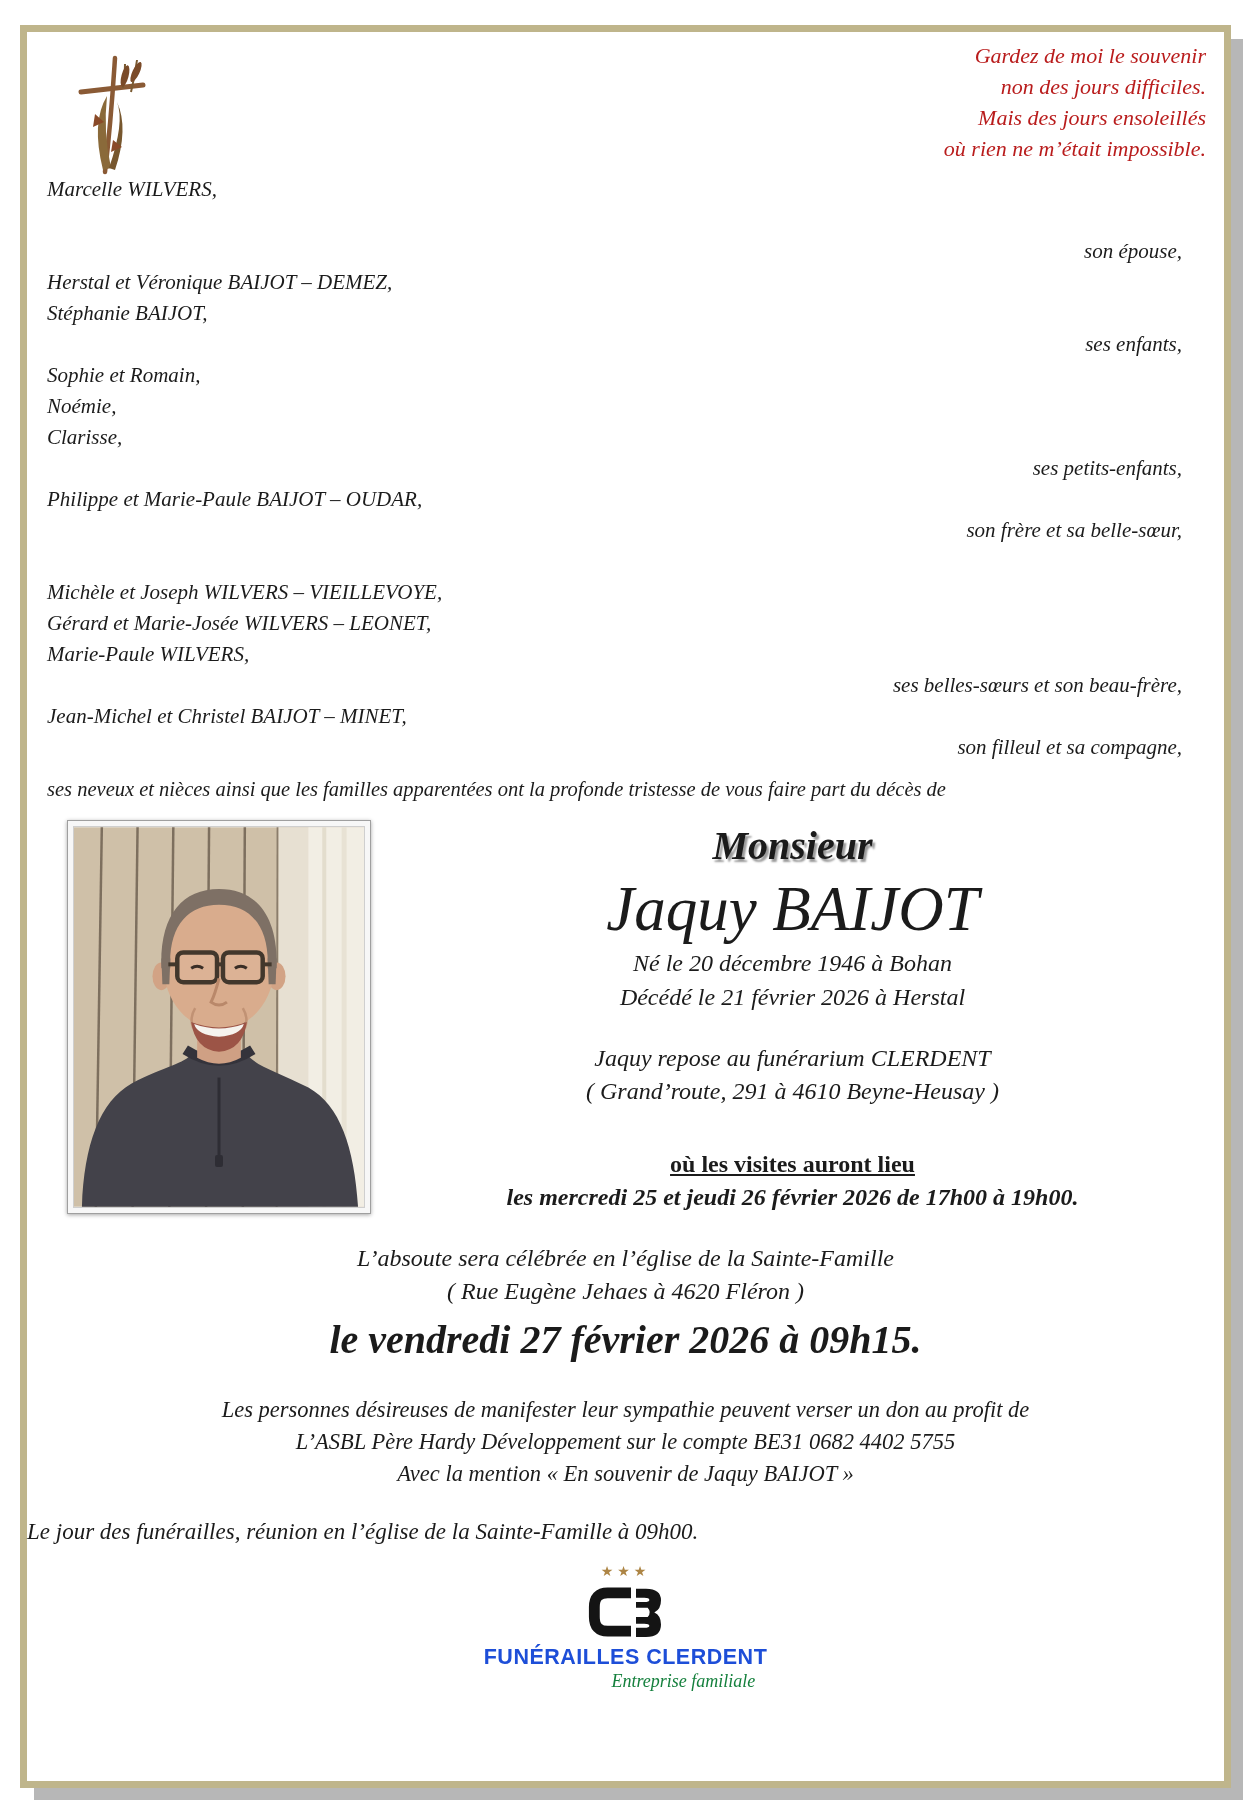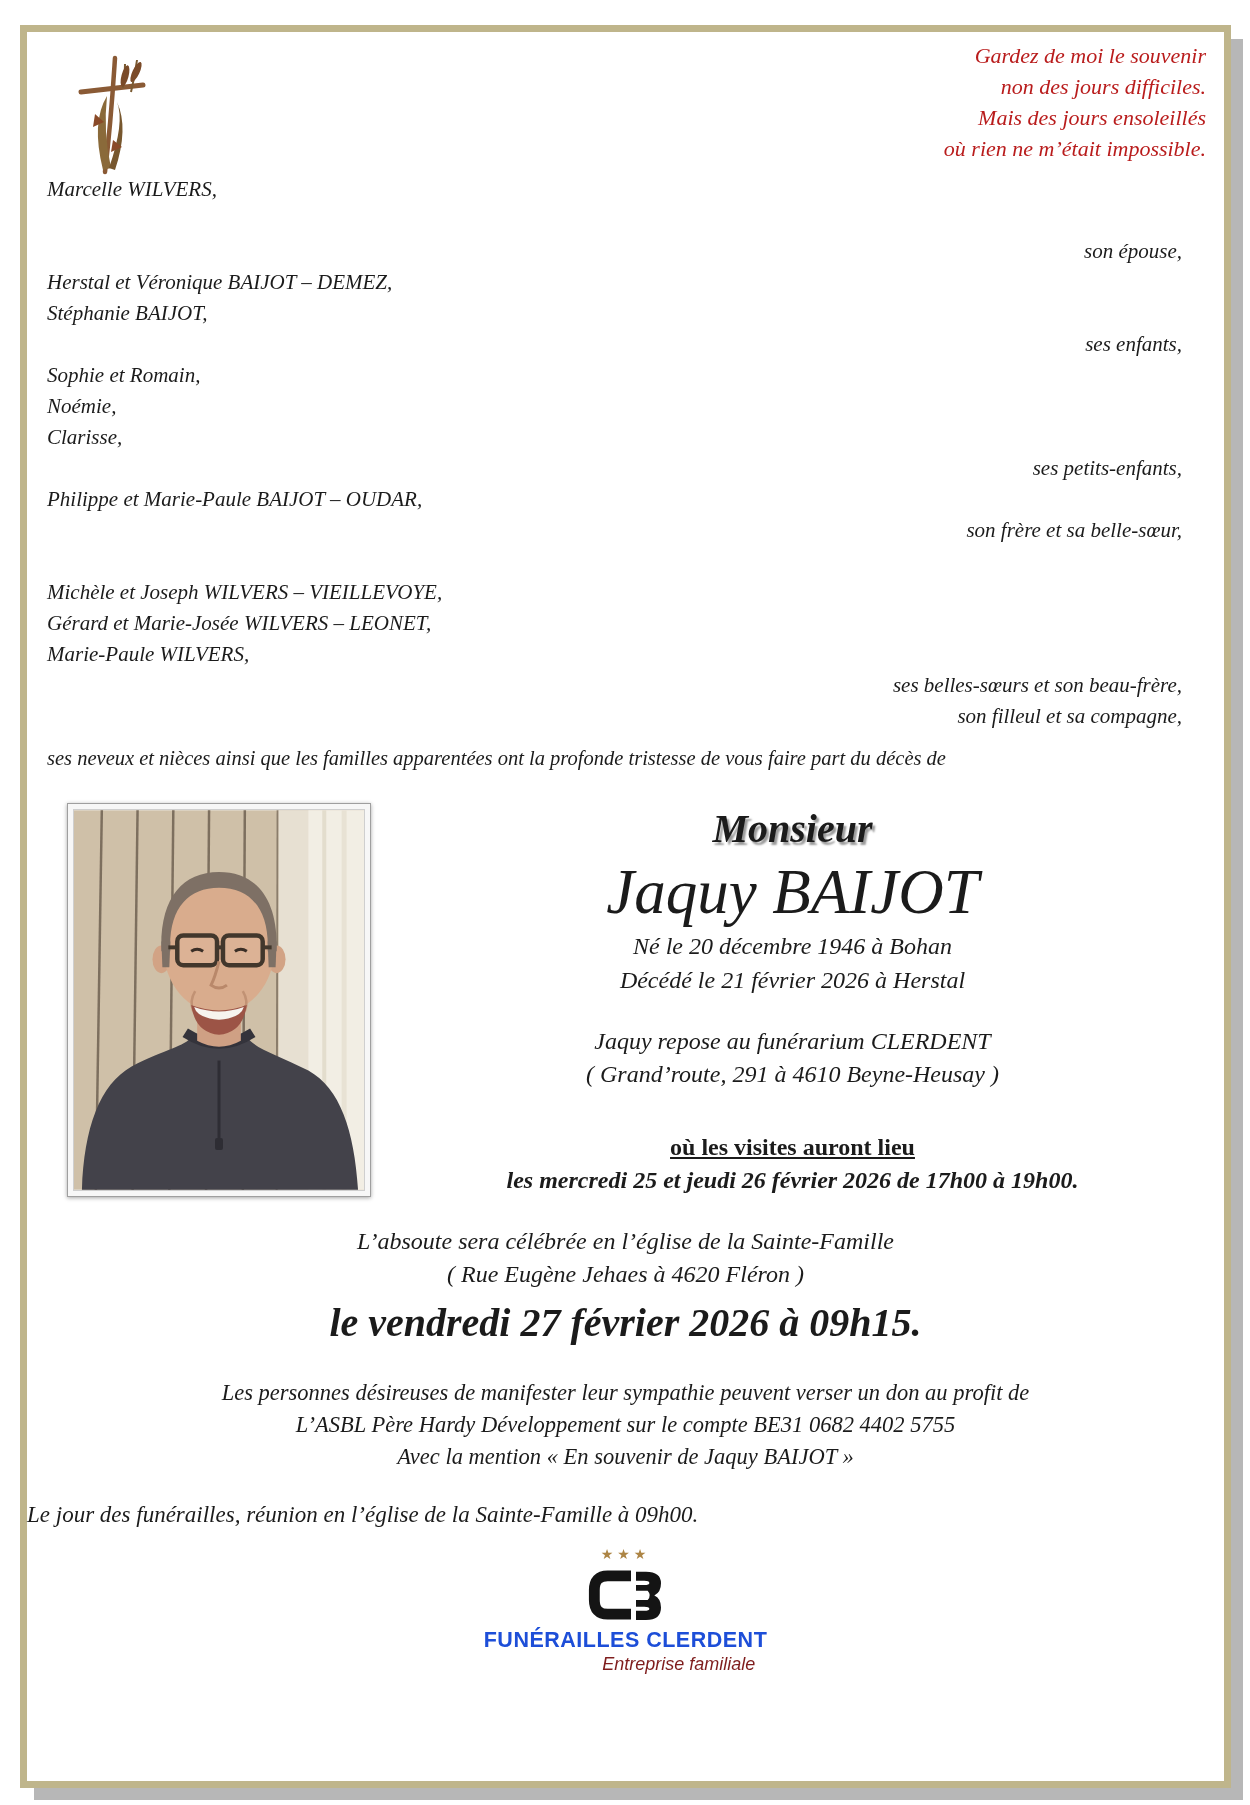--- a/index.html
+++ b/index.html
@@ -24,21 +24,21 @@
   .rel-row{height:31px;line-height:31px;font-style:italic;font-size:21px;}
   .rel-row.name{padding-left:20px;text-align:left;}
   .rel-row.relation{padding-right:42px;text-align:right;}
   .rel-row.spacer{height:31px;}
   
   .intro{
     margin-top:11px;padding:0 20px;white-space:nowrap;
     font-style:italic;font-size:20.5px;line-height:30px;
   }
   
-  .main{display:flex;margin-top:30px;}
+  .main{display:flex;margin-top:16px;}
   .photo-wrap{
     margin-left:40px;width:292px;height:382px;flex:0 0 auto;
     border:1px solid #9f9f9f;padding:5px;background:#f7f7f7;
     box-shadow:0 1px 4px rgba(0,0,0,.35);
   }
   .photo-wrap svg{display:block;border:1px solid #cfcfcf;}
   .announce{flex:1;text-align:center;padding-right:10px;}
   .monsieur{
     font-style:italic;font-weight:bold;font-size:40px;line-height:52px;
     text-shadow:2.5px 2.5px 2px #9a9a9a;
@@ -64,21 +64,21 @@
   .logo-stars{
     font-family:"DejaVu Sans", sans-serif;color:#ad8545;font-size:14px;
     line-height:18px;letter-spacing:4px;text-align:center;
   }
   .logo-mark{height:60px;margin:2px auto 0;}
   .logo-name{
     font-family:"Liberation Sans", sans-serif;font-weight:bold;color:#1d4ed8;
     font-size:21.5px;line-height:26px;letter-spacing:0.5px;margin-top:2px;
   }
   .logo-tagline{
-    font-family:Liberation Sans, sans-serif;font-style:italic;color:#7f1d1d;
+    font-family:Liberation Serif, serif;font-style:italic;color:#15803d;
     font-size:18px;line-height:22px;text-align:right;padding-right:12px;
   }
 </style>
 </head>
 <body>
 
 <div class="sheet">
 
   <div class="header">
     <div class="cross">
@@ -114,20 +114,21 @@
     <div class="rel-row name">Noémie,</div>
     <div class="rel-row name">Clarisse,</div>
     <div class="rel-row relation">ses petits-enfants,</div>
     <div class="rel-row name">Philippe et Marie-Paule BAIJOT – OUDAR,</div>
     <div class="rel-row relation">son frère et sa belle-sœur,</div>
     <div class="rel-row spacer"></div>
     <div class="rel-row name">Michèle et Joseph WILVERS – VIEILLEVOYE,</div>
     <div class="rel-row name">Gérard et Marie-Josée WILVERS – LEONET,</div>
     <div class="rel-row name">Marie-Paule WILVERS,</div>
     <div class="rel-row relation">ses belles-sœurs et son beau-frère,</div>
+    <div class="rel-row name">Jean-Michel et Christel BAIJOT – MINET,</div>
     <div class="rel-row relation">son filleul et sa compagne,</div>
   </div>
 
   <div class="intro">ses neveux et nièces ainsi que les familles apparentées ont la profonde tristesse de vous faire part du décès de</div>
 
   <div class="main">
     <div class="photo-wrap">
       <svg width="290" height="380" viewBox="0 0 292 382">
         <rect x="0" y="0" width="292" height="382" fill="#cfc0a8"></rect>
         <line x1="28" y1="0" x2="22" y2="382" stroke="#6f6152" stroke-width="2.5" opacity="0.85"></line>

